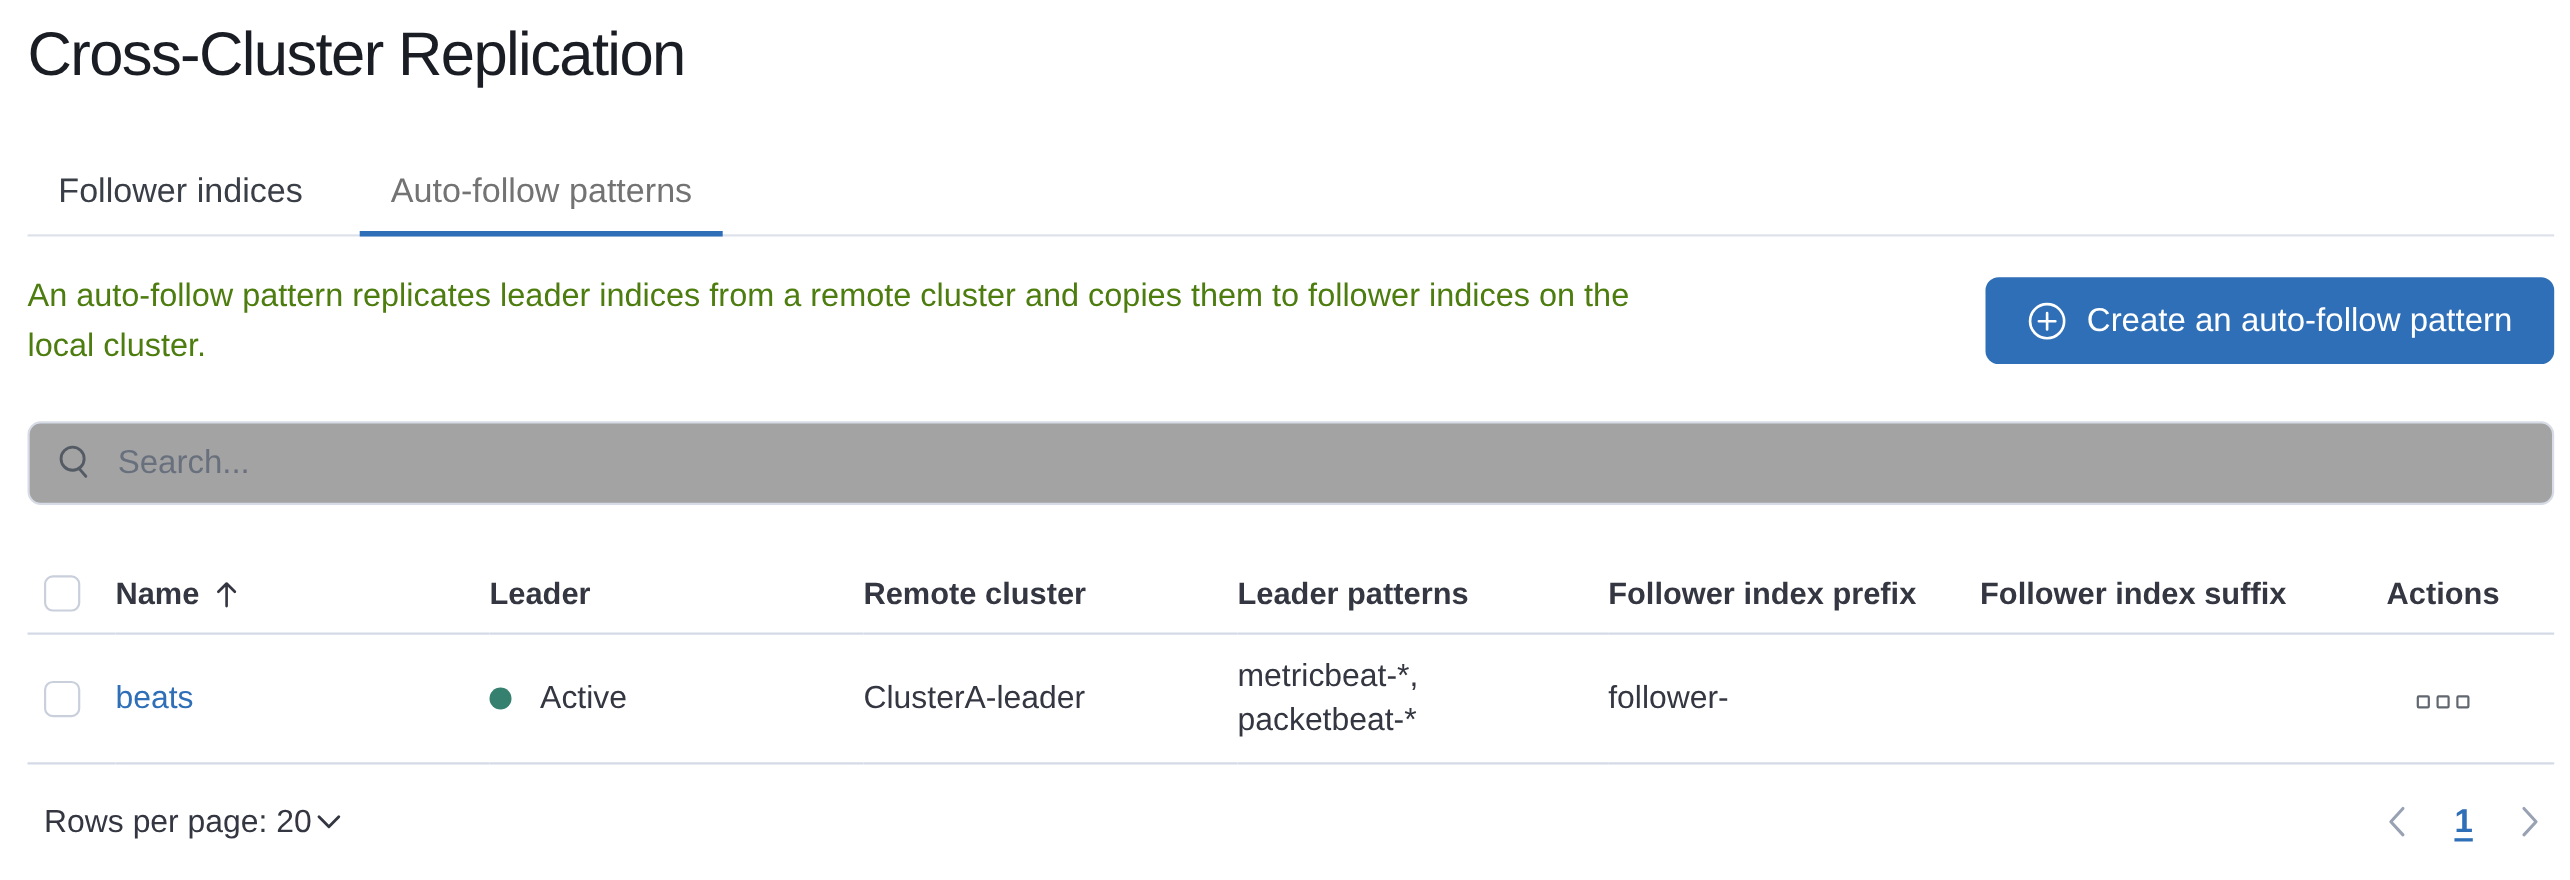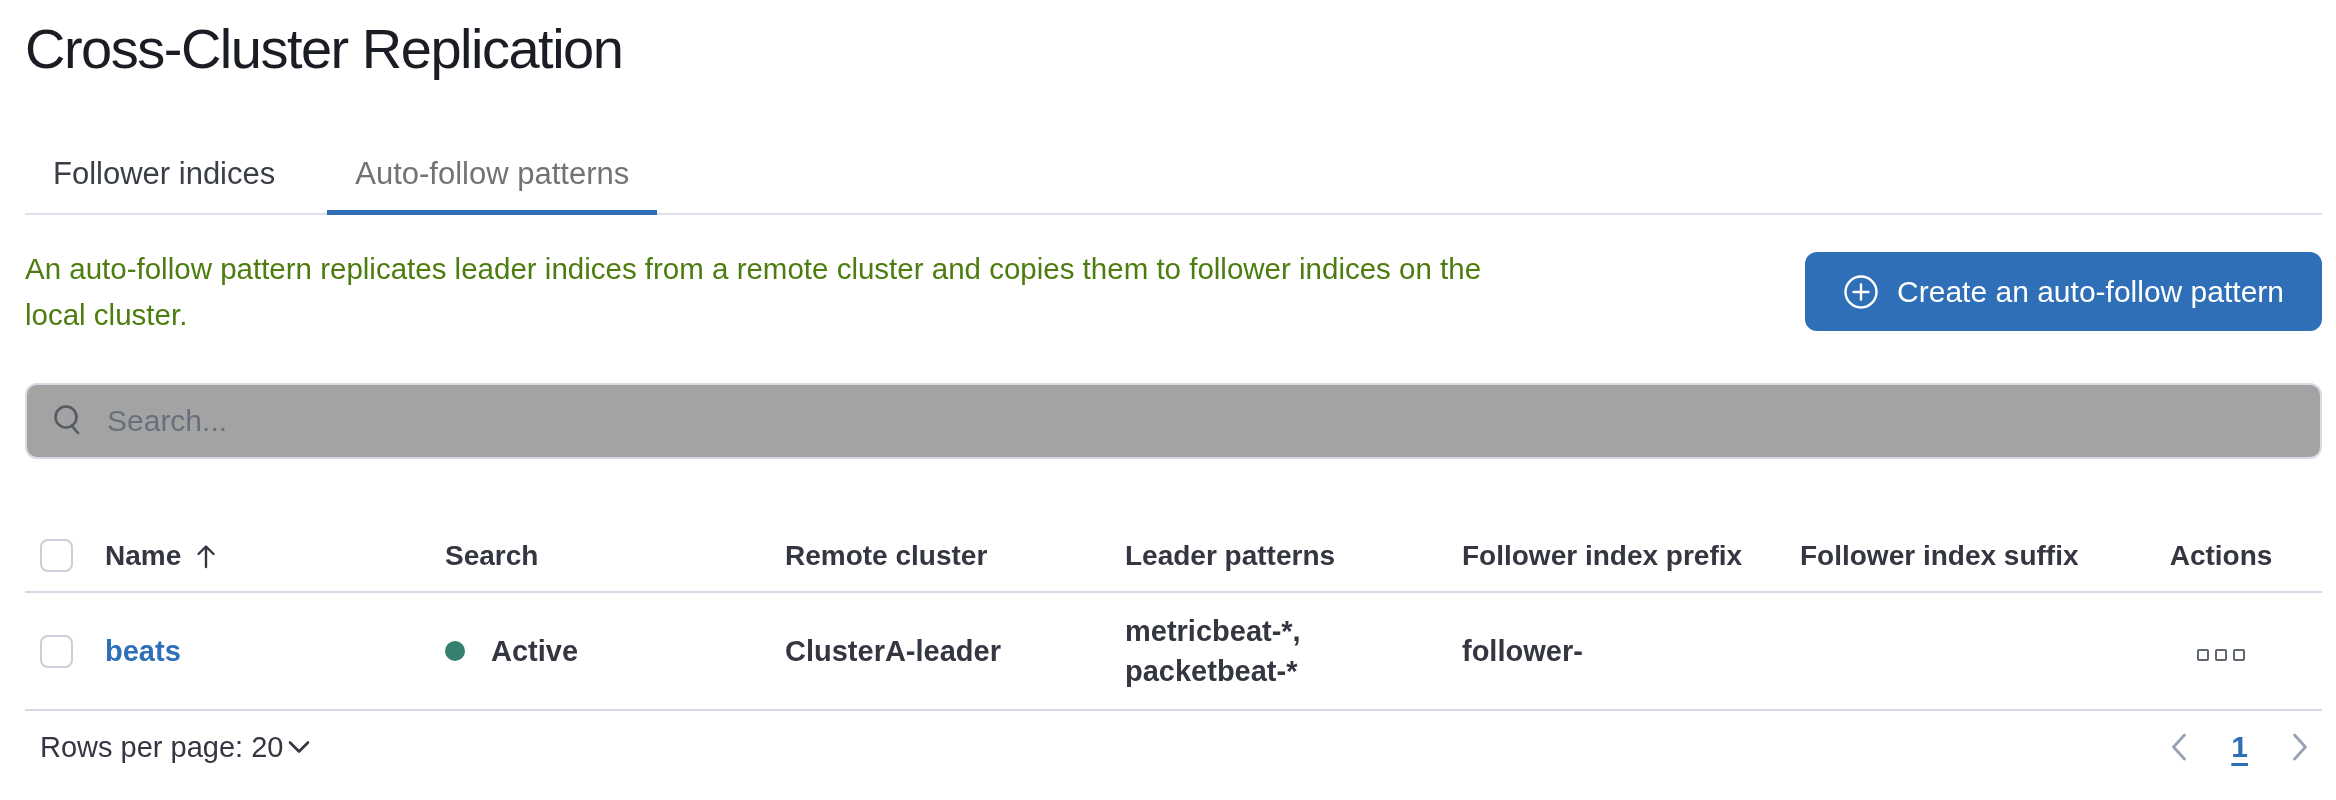--- a/index.html
+++ b/index.html
@@ -36,24 +36,24 @@
     background: #a3a3a3; border: 2px solid #d6dbe5; border-radius: 12px;
     display: flex; align-items: center; padding: 0 22px; gap: 20px;
   }
   .search-bar input {
     flex: 1; border: none; outline: none; background: transparent;
     font-size: 30px; color: #343741; font-family: "Liberation Sans", sans-serif;
   }
   .search-bar input::placeholder { color: #69707d; }
 
   
-  .table-wrap { position: absolute; left: 25px; top: 520px; width: 2297px; }
+  .table-wrap { position: absolute; left: 25px; top: 504px; width: 2297px; }
   table { width: 100%; border-collapse: collapse; table-layout: fixed; }
   thead tr { height: 72px; }
-  tbody tr { height: 118px; font-weight: bold; }
+  tbody tr { height: 118px; }
   thead tr, tbody tr { border-bottom: 2px solid #d3dae6; }
   th { font-size: 28px; font-weight: 700; color: #343741; text-align: left; vertical-align: middle; }
   td { font-size: 29px; color: #343741; vertical-align: middle; }
   .col-check { width: 80px; }
   .col-name { width: 340px; }
   .col-status { width: 340px; }
   .col-remote { width: 340px; }
   .col-leader { width: 337px; }
   .col-prefix { width: 338px; }
   .col-suffix { width: 340px; }
@@ -148,21 +148,21 @@
         <th>
           <span class="name-header">
             <span>Name</span>
             <span>
               <svg width="26" height="28" viewBox="0 0 26 28" fill="none">
                 <path d="M13 25 V5 M5.5 12 L13 4.5 L20.5 12" stroke="#343741" stroke-width="2.4" stroke-linecap="round" stroke-linejoin="round"></path>
               </svg>
             </span>
           </span>
         </th>
-        <th>Search</th>
+        <th>Leader</th>
         <th>Remote cluster</th>
         <th>Leader patterns</th>
         <th>Follower index prefix</th>
         <th>Follower index suffix</th>
         <th class="actions">Actions</th>
       </tr>
     </thead>
     <tbody>
       <tr>
         <td>

